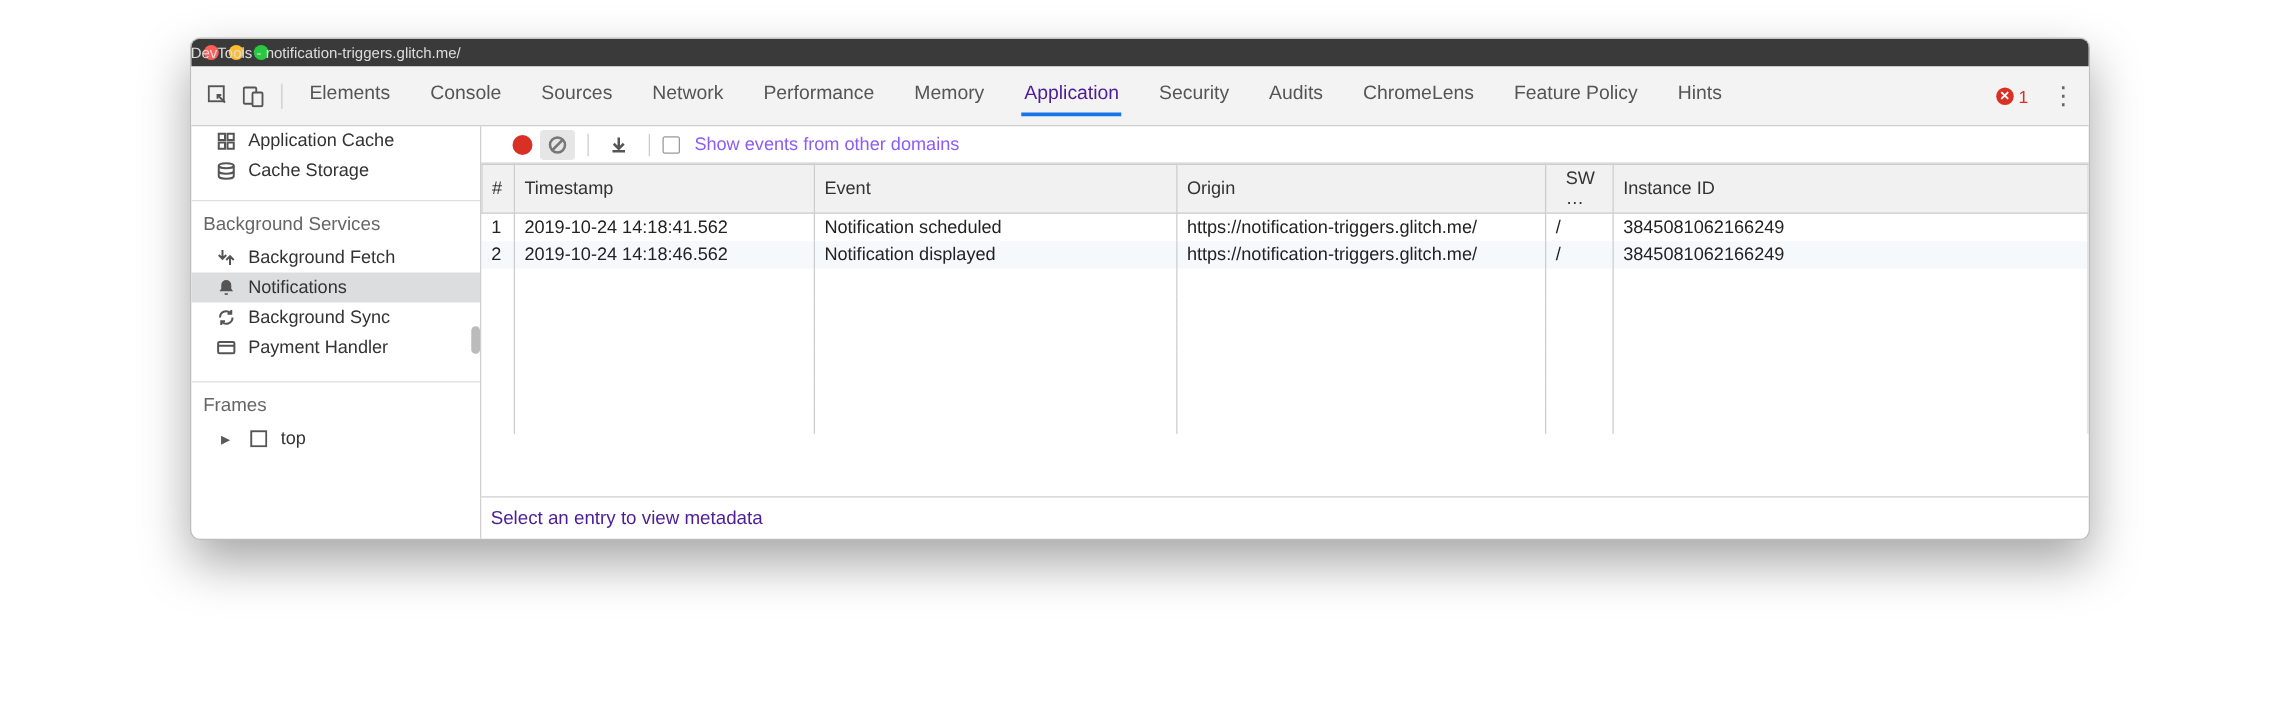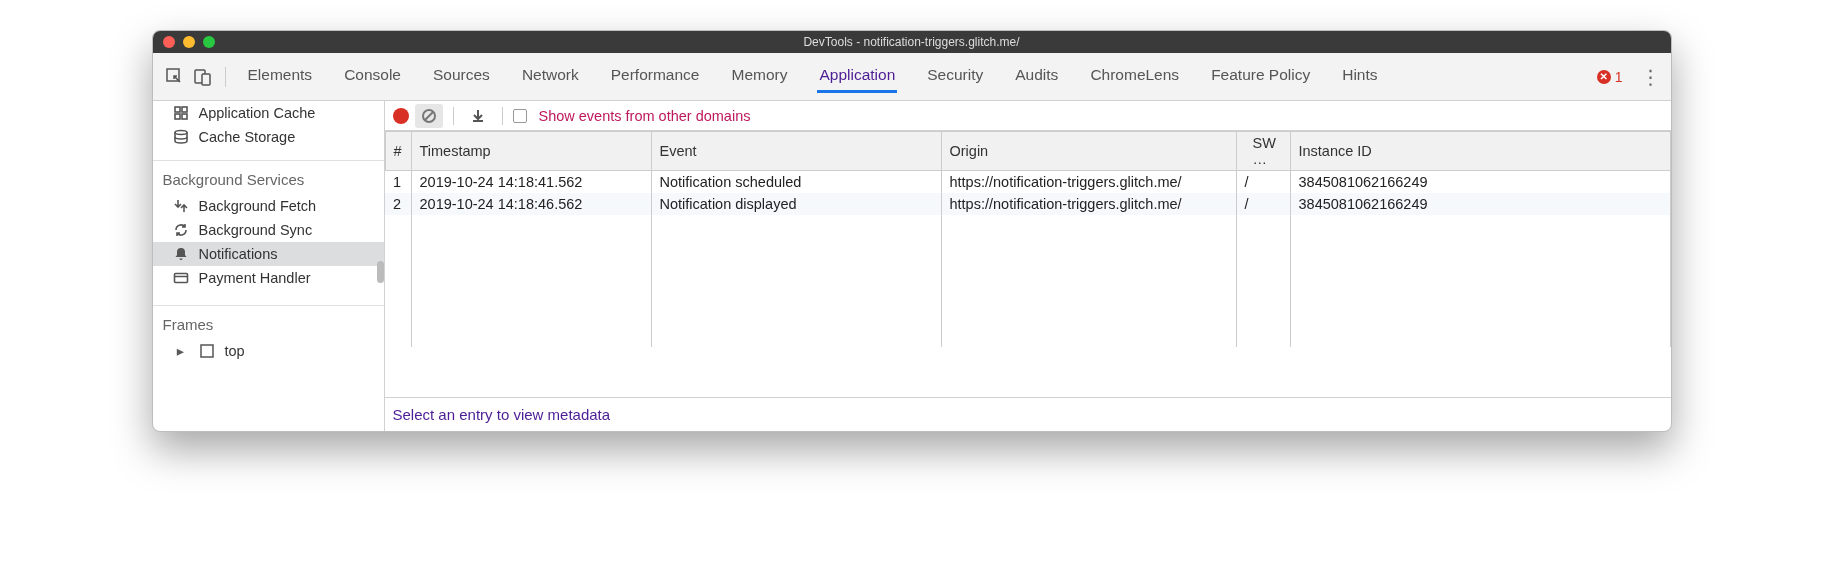--- a/index.html
+++ b/index.html
@@ -2,21 +2,21 @@
 <html><head>
 <meta charset="utf-8">
 <style>
 * { box-sizing: border-box; margin: 0; padding: 0; font-family: -apple-system, BlinkMacSystemFont, "Segoe UI", Helvetica, Arial, sans-serif; }
 body { background: #fff; width: 1823px; height: 562px; display:flex; align-items:flex-start; justify-content:center;}
 .window { width: 1520px; border:1px solid #bdbdbd; border-radius:8px; box-shadow: 0 18px 40px rgba(0,0,0,0.35); overflow:hidden; background:#fff; margin-top:30px;}
 .titlebar { height:22px; background:#3a3a3a; display:flex; align-items:center; position:relative; }
 .traffic { display:flex; gap:8px; margin-left:10px; }
 .dot { width:12px; height:12px; border-radius:50%; }
 .dot.red { background:#ff5f57; } .dot.yellow { background:#febc2e; } .dot.green { background:#28c840; }
-.titlebar-title { position:absolute; left:0; right:0; text-align:center; color:#ddd; font-size:12px; }
+.titlebar-title { position:absolute; left:0; right:0; text-align:left; color:#ddd; font-size:12px; }
 
 .tabsbar { height:48px; background:#f3f3f3; border-bottom:1px solid #d0d0d0; display:flex; align-items:center; font-size:15.5px; color:#555; padding:0 8px; }
 .tabsbar .icon-btn { width:28px; height:28px; display:flex; align-items:center; justify-content:center; color:#555; cursor:pointer;}
 .tabsbar .div { width:1px; height:20px; background:#ccc; margin:0 8px; }
 .tabs { display:flex; gap:28px; margin-left:12px; }
 .tab { padding:6px 2px; cursor:pointer; color:#555;}
 .tab.active { color:#4c1d95; border-bottom:3px solid #1974e8; }
 .tabsbar-right { margin-left:auto; display:flex; align-items:center; gap:6px; }
 .err-badge { color:#d93025; display:flex; align-items:center; gap:4px; font-size:14px;}
 .err-circle { width:14px; height:14px; border-radius:50%; background:#d93025; color:#fff; display:flex; align-items:center; justify-content:center; font-size:10px; font-weight:bold;}
@@ -24,21 +24,21 @@
 
 .body { display:flex; height:330px; }
 .sidebar { width:232px; border-right:1px solid #d0d0d0; font-size:14.5px; color:#333; display:flex; flex-direction:column; position:relative;}
 .sb-scroll-ind { position:absolute; right:0; top:160px; width:7px; height:22px; background:#bbb; border-radius:4px;}
 .sidebar .item { display:flex; align-items:center; gap:10px; padding:4px 10px 4px 20px; cursor:pointer;}
 .sidebar .item.selected { background:#dcdddf; }
 .sidebar .section { color:#666; padding:6px 10px; font-size:15px;}
 .side-icon { width:16px; height:16px; display:flex; align-items:center; justify-content:center; color:#5a5a5a; flex-shrink:0;}
 
 .content { flex:1; display:flex; flex-direction:column; }
-.toolbar { height:30px; display:flex; align-items:center; gap:6px; padding:0 8px; border-bottom:1px solid #d0d0d0; font-size:14.5px; color:#be185d;text-align:right;}
+.toolbar { height:30px; display:flex; align-items:center; gap:6px; padding:0 25px; border-bottom:1px solid #d0d0d0; font-size:14.5px; color:#8b5cf6;text-align:right;}
 .red-dot { width:16px; height:16px; border-radius:50%; background:#d93025; cursor:pointer;}
 .tool-icon { width:28px; height:24px; display:flex; align-items:center; justify-content:center; color:#666; cursor:pointer; border-radius:3px;}
 .tool-icon.disabled { background:#e6e6e6; }
 .toolbar .div { width:1px; height:18px; background:#ccc; margin:0 4px; }
 .chk { width:14px; height:14px; border:1px solid #999; border-radius:2px; background:#fff; cursor:pointer;}
 .tablewrap { flex:1; overflow:hidden; }
 table { width:100%; border-collapse:collapse; font-size:14.5px; color:#222;}
 th { background:#f1f1f1; text-align:left; padding:3px 8px; border:1px solid #ccc; font-weight:400; color:#333; height:22px;}
 td { padding:3px 8px; border-right:1px solid #ccc; }
 tbody tr:nth-child(even) { background:#f5f9fc; }
@@ -126,35 +126,35 @@
       <div class="section">Background Services</div>
       <div id="sb-items">
           <div class="item">
             <span class="side-icon">
               <svg width="16" height="16" viewBox="0 0 16 16">
                 <path d="M5 2 L5 9 M2 6 L5 9 L8 6 M11 14 L11 7 M8 10 L11 7 L14 10" stroke="#555" stroke-width="1.6" fill="none"></path>
               </svg>
             </span>
             <span>Background Fetch</span>
           </div>
+          <div class="item selected">
+            <span class="side-icon">
+              <svg width="16" height="16" viewBox="0 0 16 16">
+                <path d="M8 2 a4 4 0 0 1 4 4 v3 l1.5 2 h-11 L4 9 V6 a4 4 0 0 1 4 -4 M6.5 12.5 a1.5 1.5 0 0 0 3 0" fill="#555"></path>
+              </svg>
+            </span>
+            <span>Notifications</span>
+          </div>
           <div class="item">
             <span class="side-icon">
               <svg width="16" height="16" viewBox="0 0 16 16">
                 <path d="M3 8 a5 5 0 0 1 9 -3 M13 8 a5 5 0 0 1 -9 3 M12 2 L12 5 L9 5 M4 14 L4 11 L7 11" stroke="#555" stroke-width="1.6" fill="none"></path>
               </svg>
             </span>
             <span>Background Sync</span>
-          </div>
-          <div class="item selected">
-            <span class="side-icon">
-              <svg width="16" height="16" viewBox="0 0 16 16">
-                <path d="M8 2 a4 4 0 0 1 4 4 v3 l1.5 2 h-11 L4 9 V6 a4 4 0 0 1 4 -4 M6.5 12.5 a1.5 1.5 0 0 0 3 0" fill="#555"></path>
-              </svg>
-            </span>
-            <span>Notifications</span>
           </div>
           <div class="item">
             <span class="side-icon">
               <svg width="16" height="16" viewBox="0 0 16 16">
                 <rect x="1.5" y="3.5" width="13" height="9" rx="1" stroke="#555" stroke-width="1.6" fill="none"></rect>
                 <line x1="1.5" y1="6.5" x2="14.5" y2="6.5" stroke="#555" stroke-width="1.6"></line>
               </svg>
             </span>
             <span>Payment Handler</span>
           </div>

